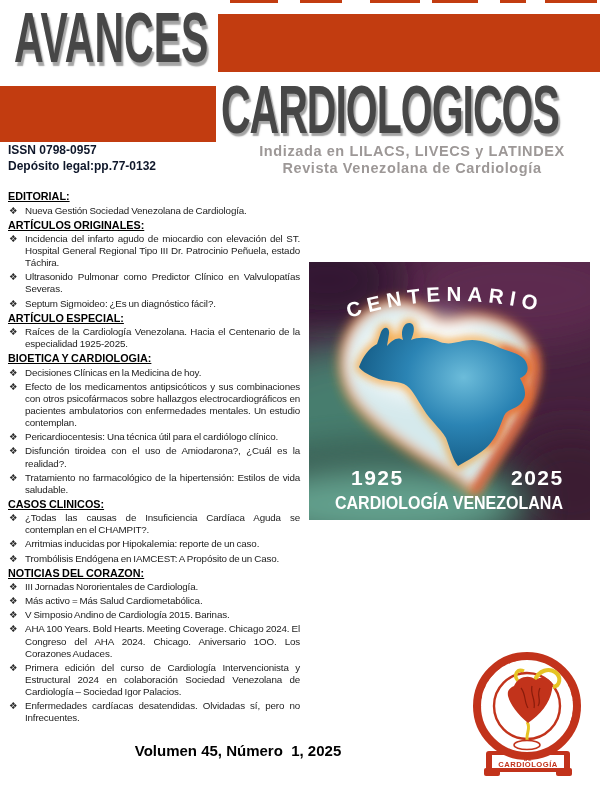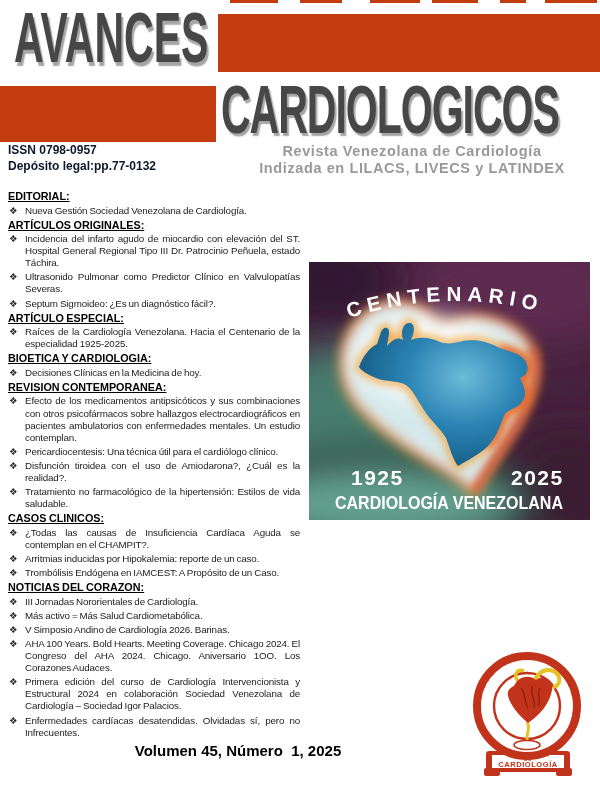--- a/index.html
+++ b/index.html
@@ -66,22 +66,22 @@
   <div class="redbar2"></div>
   <div class="title1">AVANCES</div>
   <div class="title2">CARDIOLOGICOS</div>
 
   <div class="issn-block">
     <div>ISSN 0798-0957</div>
     <div>Depósito legal:pp.77-0132</div>
   </div>
 
   <div class="subtitle">
+    <div>Indizada en LILACS, LIVECS y LATINDEX</div>
     <div>Revista Venezolana de Cardiología</div>
-    <div>Indizada en LILACS, LIVECS y LATINDEX</div>
   </div>
 
   <div class="toc">
     <div>
       <div class="toc-heading">EDITORIAL:</div>
       <div>
           <div class="toc-item"><span class="bullet">❖</span><span>Nueva Gestión Sociedad Venezolana de Cardiología.</span></div>
         </div>
     </div>
 
@@ -102,21 +102,20 @@
     </div>
 
     <div>
       <div class="toc-heading">BIOETICA Y CARDIOLOGIA:</div>
       <div>
           <div class="toc-item"><span class="bullet">❖</span><span>Decisiones Clínicas en la Medicina de hoy.</span></div>
         </div>
     </div>
 
     <div>
-      <div class="toc-heading">REVISION CONTEMPORANEA:</div>
       <div>
           <div class="toc-item"><span class="bullet">❖</span><span>Efecto de los medicamentos antipsicóticos y sus combinaciones con otros psicofármacos sobre hallazgos electrocardiográficos en pacientes ambulatorios con enfermedades mentales. Un estudio contemplan.</span></div>
           <div class="toc-item"><span class="bullet">❖</span><span>Pericardiocentesis: Una técnica útil para el cardiólogo clínico.</span></div>
           <div class="toc-item"><span class="bullet">❖</span><span>Disfunción tiroidea con el uso de Amiodarona?, ¿Cuál es la realidad?.</span></div>
           <div class="toc-item"><span class="bullet">❖</span><span>Tratamiento no farmacológico de la hipertensión: Estilos de vida saludable.</span></div>
         </div>
     </div>
 
     <div>
       <div class="toc-heading">CASOS CLINICOS:</div>
@@ -125,21 +124,21 @@
           <div class="toc-item"><span class="bullet">❖</span><span>Arritmias inducidas por Hipokalemia: reporte de un caso.</span></div>
           <div class="toc-item"><span class="bullet">❖</span><span>Trombólisis Endógena en IAMCEST: A Propósito de un Caso.</span></div>
         </div>
     </div>
 
     <div>
       <div class="toc-heading">NOTICIAS DEL CORAZON:</div>
       <div>
           <div class="toc-item"><span class="bullet">❖</span><span>III Jornadas Nororientales de Cardiología.</span></div>
           <div class="toc-item"><span class="bullet">❖</span><span>Más activo = Más Salud Cardiometabólica.</span></div>
-          <div class="toc-item"><span class="bullet">❖</span><span>V Simposio Andino de Cardiología 2026. Barinas.</span></div>
+          <div class="toc-item"><span class="bullet">❖</span><span>V Simposio Andino de Cardiología 2015. Barinas.</span></div>
           <div class="toc-item"><span class="bullet">❖</span><span>AHA 100 Years. Bold Hearts. Meeting Coverage. Chicago 2024.  El Congreso del AHA 2024. Chicago. Aniversario 1OO. Los Corazones Audaces.</span></div>
           <div class="toc-item"><span class="bullet">❖</span><span>Primera edición del curso de Cardiología Intervencionista y Estructural 2024 en colaboración Sociedad Venezolana de Cardiología – Sociedad Igor Palacios.</span></div>
           <div class="toc-item"><span class="bullet">❖</span><span>Enfermedades cardíacas desatendidas. Olvidadas sí, pero no Infrecuentes.</span></div>
         </div>
     </div>
   </div>
 
   <svg class="art" viewBox="0 0 281 258" xmlns="http://www.w3.org/2000/svg">
     <defs>
       <filter id="b6" x="-60%" y="-60%" width="220%" height="220%">

